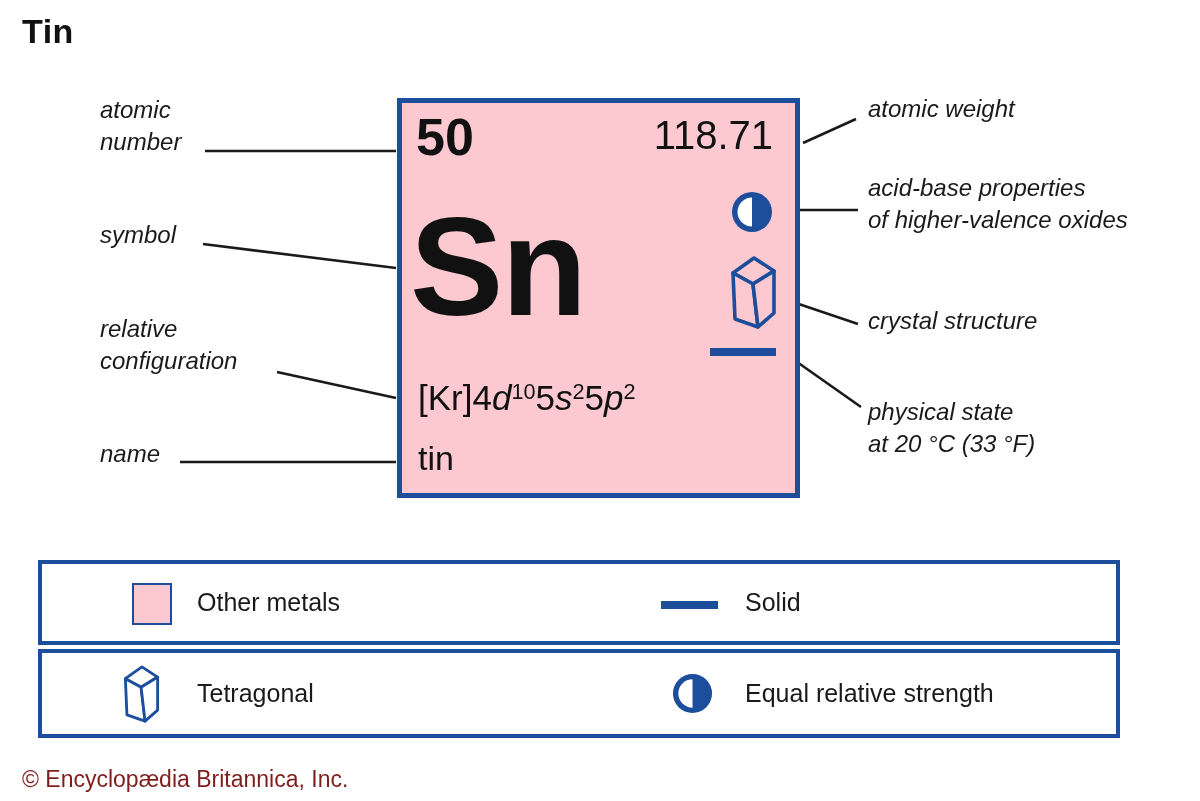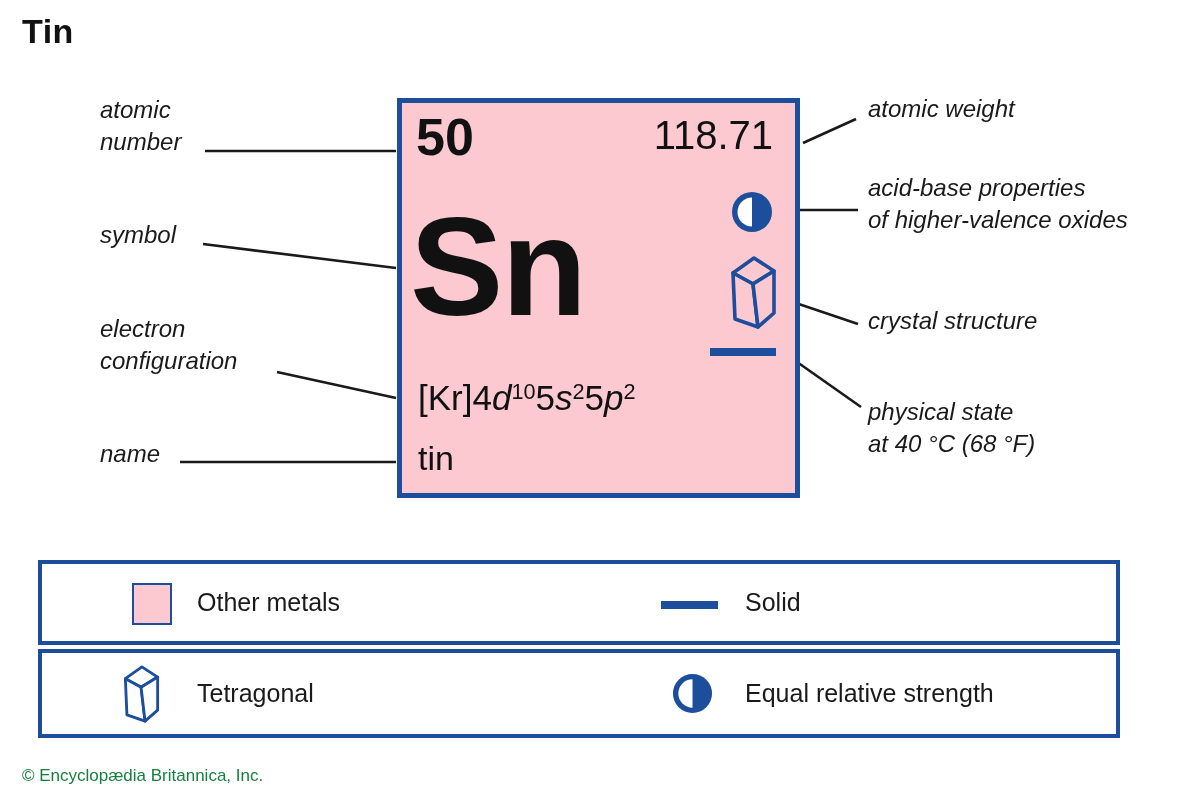--- a/index.html
+++ b/index.html
@@ -40,21 +40,21 @@
   
   .legend-row{position:absolute;left:38px;width:1082px;border:4px solid var(--blue);background:#fff;}
   .legend-row.r1{top:560px;height:85px;}
   .legend-row.r2{top:649px;height:89px;}
   .legend-label{position:absolute;top:0;bottom:0;display:flex;align-items:center;font-size:25px;color:#1a1a1a;}
   .swatch{position:absolute;left:90px;top:19px;width:40px;height:42px;background:var(--pink);border:2.5px solid var(--blue);}
   .legend-bar{position:absolute;left:619px;top:37px;width:57px;height:8px;background:var(--blue);}
   .legend-prism{position:absolute;left:81px;top:4px;width:37px;height:74px;}
   .legend-circle{position:absolute;left:629px;top:19px;width:43px;height:43px;}
 
-  .footer{position:absolute;left:22px;top:766px;font-size:17px;color:#15803d;}
+  .footer{position:absolute;left:22px;top:766px;font-size:23px;color:#7f1d1d;}
 </style>
 </head>
 <body>
 
 <div class="page">
 
   <h1 class="page-title">Tin</h1>
 
   <svg class="connectors">
     <line x1="205" y1="151" x2="396" y2="151"></line>
@@ -68,40 +68,40 @@
   </svg>
 
   <div class="callout" style="left:100px;top:94px;">
     <div>atomic</div>
     <div>number</div>
   </div>
   <div class="callout" style="left:100px;top:219px;">
     <div>symbol</div>
   </div>
   <div class="callout" style="left:100px;top:313px;">
-    <div>electron</div>
+    <div>relative</div>
     <div>configuration</div>
   </div>
   <div class="callout" style="left:100px;top:438px;">
     <div>name</div>
   </div>
 
   <div class="callout" style="left:868px;top:93px;">
     <div>atomic weight</div>
   </div>
   <div class="callout" style="left:868px;top:172px;">
     <div>acid-base properties</div>
     <div>of higher-valence oxides</div>
   </div>
   <div class="callout" style="left:868px;top:305px;">
     <div>crystal structure</div>
   </div>
   <div class="callout" style="left:868px;top:396px;">
     <div>physical state</div>
-    <div>at 40 °C (68 °F)</div>
+    <div>at 20 °C (33 °F)</div>
   </div>
 
   <div class="card">
     <div class="atomic-number">50</div>
     <div class="atomic-weight">118.71</div>
     <div class="symbol">Sn</div>
 
     <svg class="icon-circle" viewBox="0 0 44 44">
       <circle cx="22" cy="22" r="20" fill="#1C4E9C"></circle>
       <path d="M22 7.5 A 14.5 14.5 0 0 0 22 36.5 Z" fill="#ffffff"></path>

